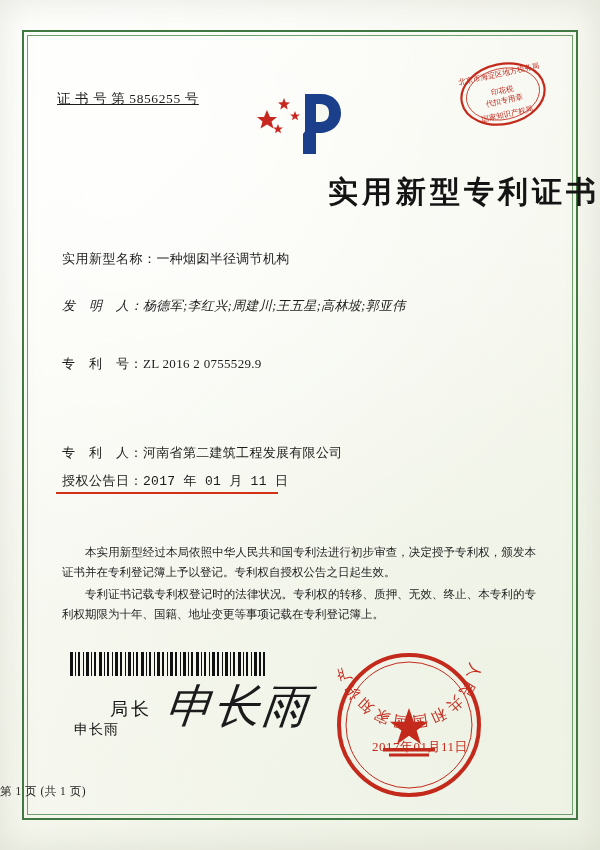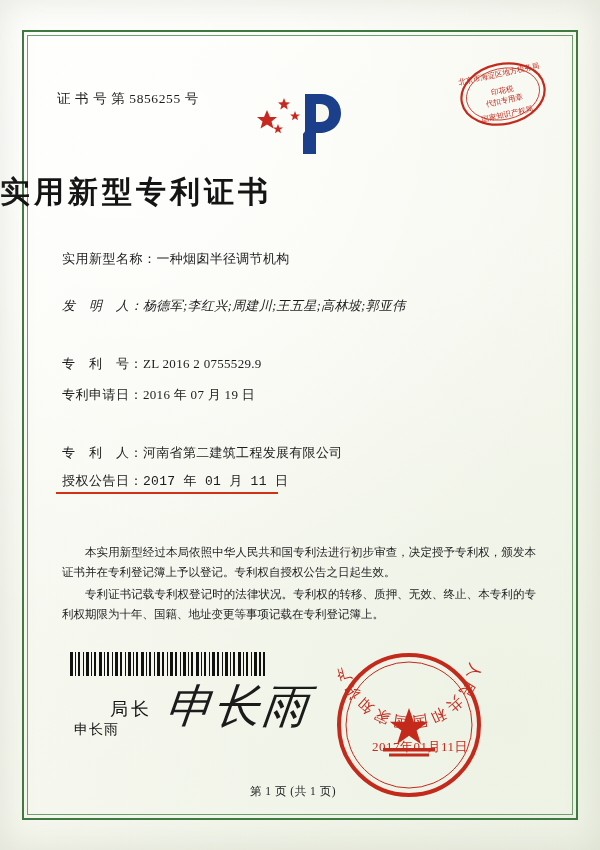--- a/index.html
+++ b/index.html
@@ -61,37 +61,38 @@
   .corner.br { left: 552px; top: 794px; border-left: none;  border-top: none; }
 
   .cert-number {
     position: absolute;
     left: 57px;
     top: 90px;
     font-size: 13.5px;
     color: #1d1d1d;
     letter-spacing: 0.6px;
     white-space: nowrap;
+    text-decoration: underline;
   }
 
   
   .logo {
     position: absolute;
     left: 247px;
     top: 88px;
     width: 105px;
     height: 70px;
   }
 
   .doc-title {
     position: absolute;
     left: 0;
     top: 172px;
     width: 600px;
-    text-align: left;
+    text-align: right;
     font-size: 30px;
     font-weight: bold;
     color: #141414;
     letter-spacing: 4px;
     font-family: "Liberation Serif", "DejaVu Serif", serif;
   }
 
   .field-row {
     position: absolute;
     left: 62px;
@@ -205,21 +206,21 @@
     top: 60px;
     width: 96px;
     height: 68px;
   }
 
   .page-footer {
     position: absolute;
     left: 0;
     top: 784px;
     width: 586px;
-    text-align: center;
+    text-align: left;
     font-size: 11.5px;
     color: #1f1f1f;
     letter-spacing: 0.5px;
   }
   .edge-shadow {
     position: absolute;
     inset: 0;
     box-shadow: inset 0 0 36px rgba(120,130,100,0.18);
     pointer-events: none;
   }
@@ -275,23 +276,20 @@
   </div>
 
   <div class="field-row row-inv">
     <span class="field-label">发　明　人：</span><span class="field-value">杨德军;李红兴;周建川;王五星;高林坡;郭亚伟</span>
   </div>
 
   <div class="field-row row-pat">
     <span class="field-label">专　利　号：</span><span class="field-value">ZL 2016 2 0755529.9</span>
   </div>
 
-  <div class="field-row row-appdt">
-    <span class="field-label">专利申请日：</span><span class="field-value">2016 年 07 月 19 日</span>
-  </div>
 
   <div class="field-row row-holder">
     <span class="field-label">专　利　人：</span><span class="field-value">河南省第二建筑工程发展有限公司</span>
   </div>
 
   <div class="field-row row-grant">
     <span class="field-label">授权公告日：</span><span class="field-value">2017 年 01 月 11 日</span>
   </div>
   <div class="grant-underline"></div>
 

